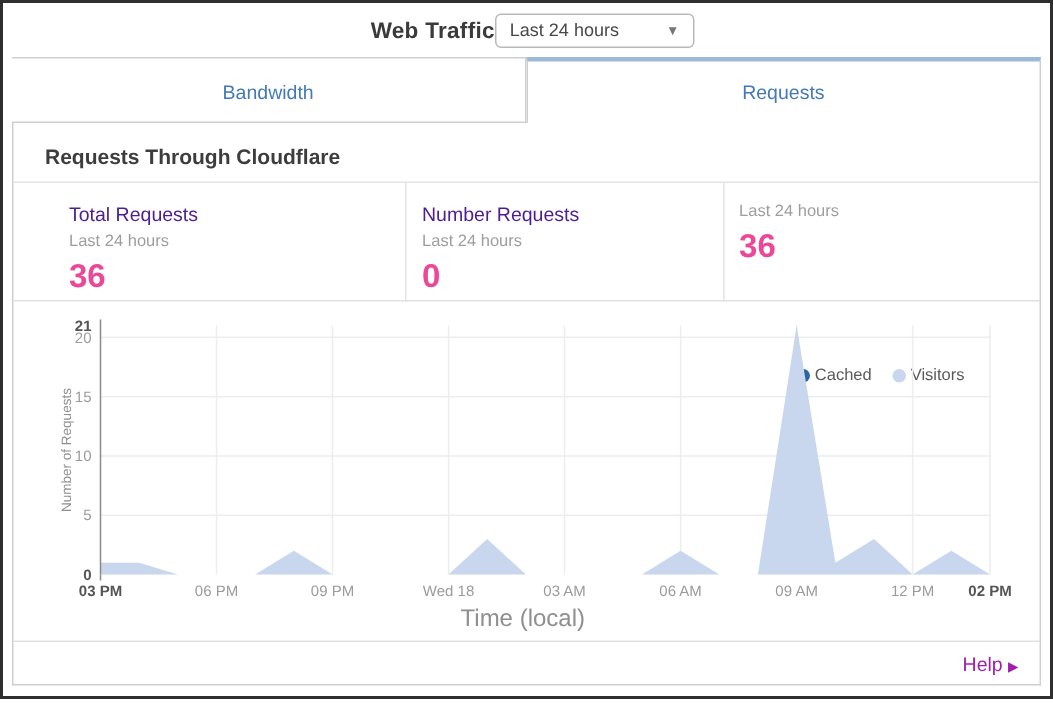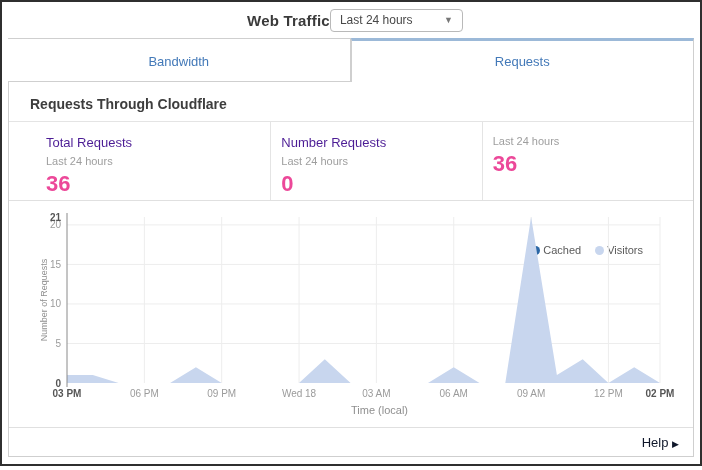--- a/index.html
+++ b/index.html
@@ -41,22 +41,22 @@
   .stat .sub   { font-size:11px; color:#9e9e9e; margin-bottom:4px; }
   .stat .value { font-size:22px; font-weight:700; color:#ec4899; }
 
   
   .chart-section { position:relative; height:226px; }
   .legend { position:absolute; top:3px; right:50px; display:flex; gap:14px; align-items:center;margin-top:40px; }
   .legend-item { display:flex; align-items:center; gap:3px; font-size:11px; color:#5a5a5a; }
   .legend-dot { width:9px; height:9px; border-radius:50%; display:inline-block; }
   .ylabel { position:absolute; left:-34px; top:93px; width:140px; height:12px; text-align:center;
             font-size:9px; color:#8f8f8f; transform:rotate(-90deg); }
-  .xlabel { position:absolute; left:74px; top:203px; width:593px; text-align:center;
-            font-size:11px; color:#8f8f8f; }
+  .xlabel { position:absolute; left:43px; top:203px; width:593px; text-align:center;
+            font-size:16px; color:#8f8f8f; }
   svg.chart { position:absolute; left:0; top:0; }
 
   
   .footer { height:29px; border-top:1px solid #e0e0e0; display:flex; align-items:center;
             justify-content:flex-end; padding-right:14px; }
   .help-link { font-size:13px; color:#3f7cc0; text-decoration:none; cursor:pointer; }
   .help-link .arrow { font-size:9px; }
 </style>
 </head>
 <body>
@@ -145,18 +145,18 @@
             <text x="367.39130434782606" y="196" text-anchor="middle" fill="#9b9b9b" font-size="10" font-weight="400">03 AM</text>
             <text x="444.7391304347826" y="196" text-anchor="middle" fill="#9b9b9b" font-size="10" font-weight="400">06 AM</text>
             <text x="522.0869565217391" y="196" text-anchor="middle" fill="#9b9b9b" font-size="10" font-weight="400">09 AM</text>
             <text x="599.4347826086956" y="196" text-anchor="middle" fill="#9b9b9b" font-size="10" font-weight="400">12 PM</text>
             <text x="651" y="196" text-anchor="middle" fill="#555555" font-size="10" font-weight="700">02 PM</text>
           </svg>
         <div class="xlabel">Time (local)</div>
       </div>
 
       <div class="footer">
-        <a class="help-link" style="color: #0f172a;"><span>Help</span> <span class="arrow">▶</span></a>
+        <a class="help-link" style="color: #a21caf;"><span>Help</span> <span class="arrow">▶</span></a>
       </div>
 
     </div>
   </div>
 </div>
 
 </body></html>

